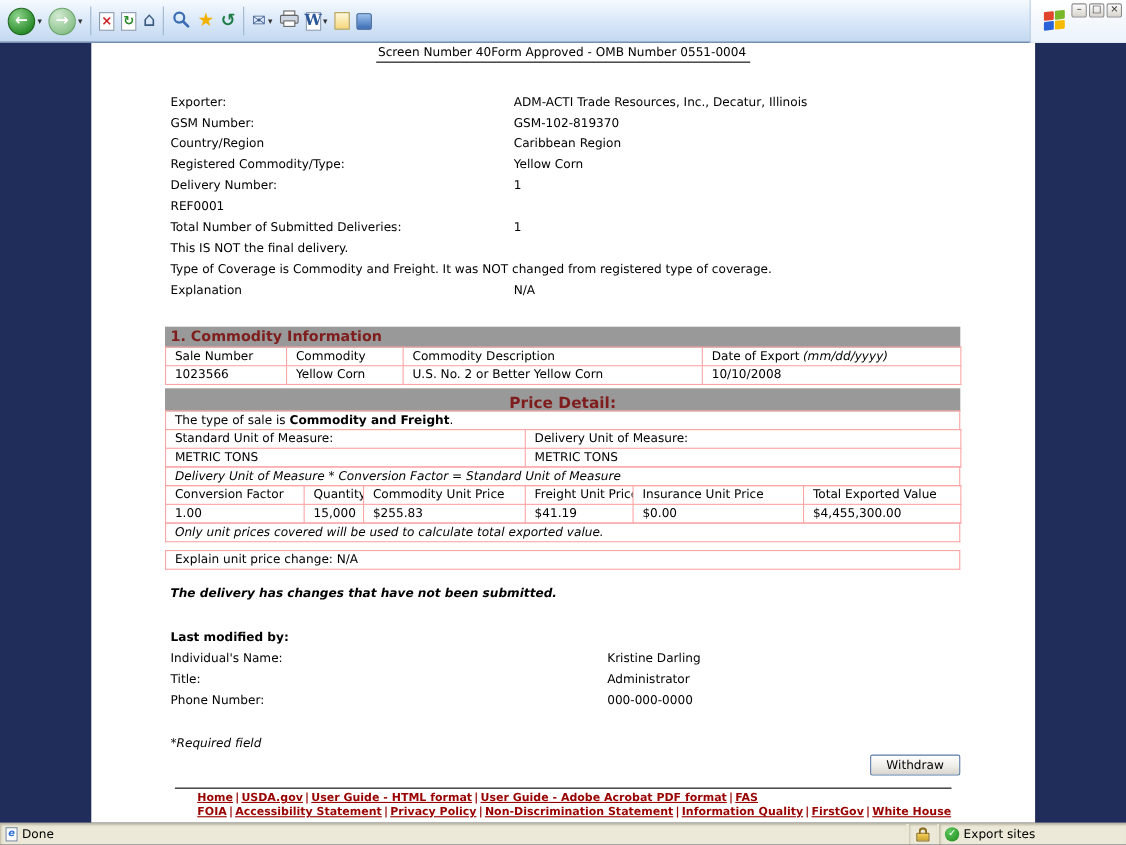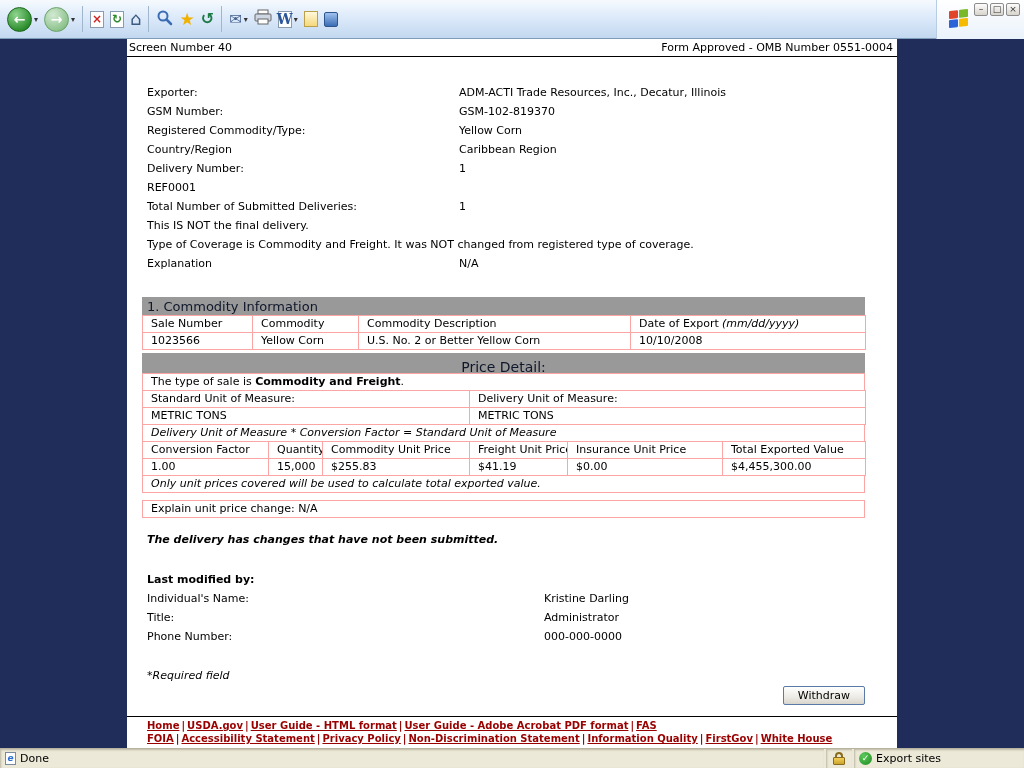--- a/index.html
+++ b/index.html
@@ -37,31 +37,31 @@
   .win-btn { width:14px; height:13px; background:linear-gradient(#fdfdfd,#d8d4cc);
              border:1px solid #8c8c8c; font-size:9px; line-height:11px; text-align:center;
              color:#333; border-radius:2px; }
   .win-flag { position:absolute; left:12px; top:10px; display:grid;
               grid-template-columns:9px 9px; grid-template-rows:8px 8px; gap:1px; transform:skewY(-6deg); }
   .f { border-radius:1px; }
   .f.r{background:#e0452c;} .f.g{background:#79b829;} .f.b{background:#2a63d8;} .f.y{background:#f6bb00;}
 
   
   .viewport { flex:1 1 0; display:flex; justify-content:center; overflow:hidden; }
-  .page { width:770px; background:#fff; display:flex; flex-direction:column; }
+  .page { width:858px; background:#fff; display:flex; flex-direction:column;align-items:center; }
   .page-header { flex:none; height:18px; display:flex; justify-content:space-between; align-items:center;
                  padding:0 4px 0 2px; border-bottom:1px solid #000; font-size:11px; color:#000; }
   .content { flex:1 1 0; overflow:hidden; padding:26px 16px 0 20px; font-size:11px; color:#000; }
   .info-row { display:flex; line-height:19px; }
   .info-label { width:312px; flex:none; }
   .lm .info-label { width:397px; }
   .note-row { line-height:19px; }
 
   .tables { margin:24px 0 0 -5px; width:723px; }
-  .section-bar { background:#999; color:#0f172a; font-weight:normal; font-size:13px;
+  .section-bar { background:#999; color:#7f1d1d; font-weight:bold; font-size:13px;
                  height:19px; line-height:19px; padding:0 5px; }
   .price-bar { margin-top:3px; height:21px; line-height:21px; text-align:center; font-size:14px; padding:4px; }
   table.grid { border-collapse:collapse; width:723px; table-layout:fixed; font-size:11px; margin-top:-1px; }
   table.grid td { border:1px solid #fca5a5; padding:0 8px; height:16px; line-height:16px;
                   white-space:nowrap; overflow:hidden; text-align:left; font-weight:normal; }
   td.num { text-align:right; }
   .it { font-style:italic; }
   .hint { font-style:italic; margin-left:3px; }
   table.explain { margin-top:7px; }
 
@@ -194,26 +194,26 @@
 
         <div class="info-row">
           <span class="info-label">Exporter:</span>
           <span class="info-value">ADM-ACTI Trade Resources, Inc., Decatur, Illinois</span>
         </div>
         <div class="info-row">
           <span class="info-label">GSM Number:</span>
           <span class="info-value">GSM-102-819370</span>
         </div>
         <div class="info-row">
+          <span class="info-label">Country/Region</span>
+          <span class="info-value">Caribbean Region</span>
+        </div>
+        <div class="info-row">
           <span class="info-label">Registered Commodity/Type:</span>
           <span class="info-value">Yellow Corn</span>
-        </div>
-        <div class="info-row">
-          <span class="info-label">Country/Region</span>
-          <span class="info-value">Caribbean Region</span>
         </div>
         <div class="info-row">
           <span class="info-label">Delivery Number:</span>
           <span class="info-value">1</span>
         </div>
         <div class="info-row">
           <span class="info-value">REF0001</span>
         </div>
         <div class="info-row">
           <span class="info-label">Total Number of Submitted Deliveries:</span>

